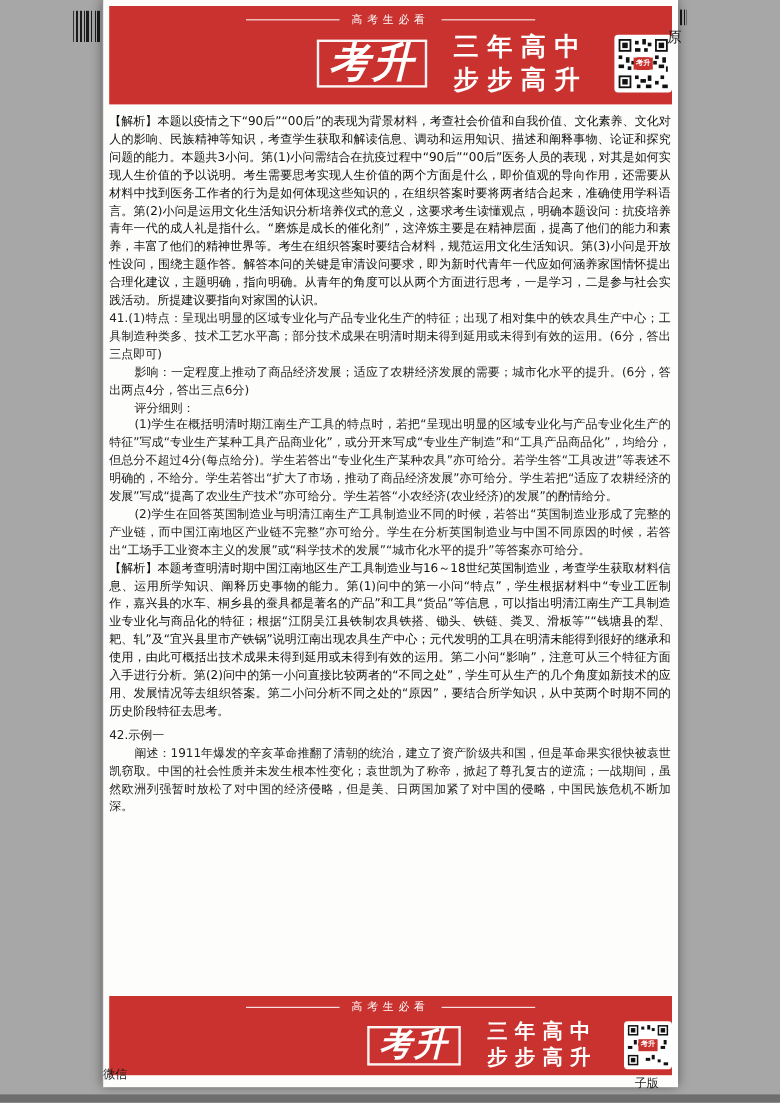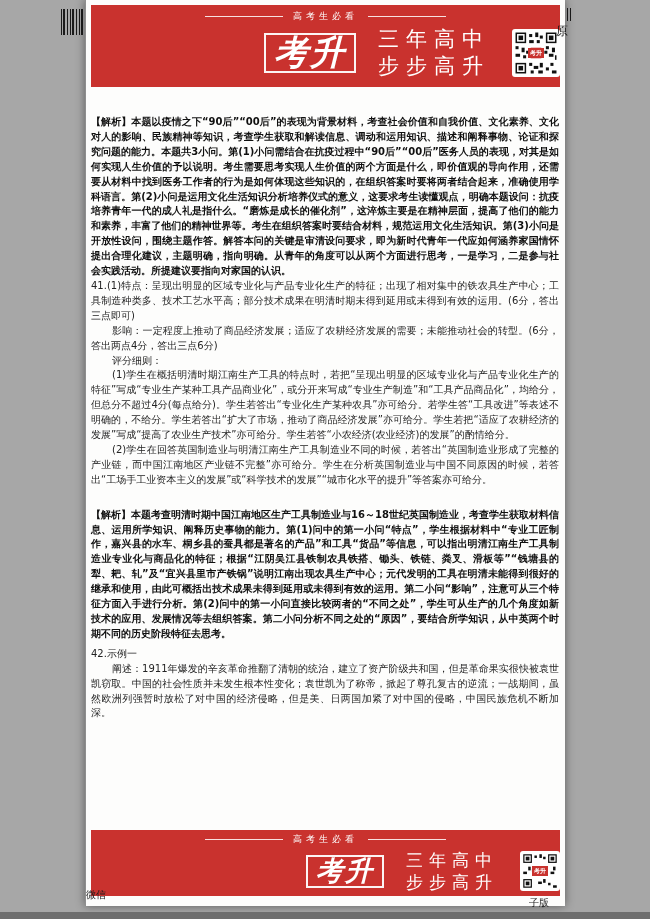--- a/index.html
+++ b/index.html
@@ -29,21 +29,21 @@
   .banner-tagline .hr { width:78px; height:1px; background:rgba(255,255,255,.85); }
   .banner-main {
     display:flex; align-items:center; justify-content:flex-end; gap:22px; margin-top:3px;
   }
   .logo-box {
     border:2px solid rgba(255,255,255,.95); padding:0 8px 2px 8px; line-height:1;
   }
   .logo-text {
     font-size:34px; font-weight:bold; font-style:italic; letter-spacing:2px; color:#fff;
   }
-  .slogan { font-size:21px; font-weight:normal; letter-spacing:7px; line-height:1.3; color:#fff; }
+  .slogan { font-size:21px; font-weight:bold; letter-spacing:7px; line-height:1.3; color:#fff; }
   .qr {
     width:48px; height:48px; background:#fff; border-radius:3px; position:relative;
     padding:2px; flex:0 0 auto;
   }
   .qr svg { display:block; width:100%; height:100%; }
   .qr-center {
     position:absolute; left:50%; top:50%; transform:translate(-50%,-50%);
     background:var(--brand-red); color:#fff; font-size:6px; line-height:1;
     padding:2px 2px; font-weight:bold; white-space:nowrap;
   }
@@ -52,21 +52,21 @@
   .banner.bottom .slogan { font-size:17px; letter-spacing:6px; }
   .banner.bottom .qr { width:40px; height:40px; }
   
   .content {
     flex:0 0 auto; padding:8px 6px 0 5px; color:#232323;
   }
   .para {
     margin:0; font-size:10px; line-height:14.9px; text-align:justify;
     word-break:break-all;
   }
-  .para.bold { font-weight:bold; color:#101010;margin-top:20px; }
+  .para.bold { font-weight:normal; color:#101010; }
   .para.indent { text-indent:21px; }
   .para.gap-top { margin-top:5px; }
   
   .barcode {
     position:absolute; background:
       repeating-linear-gradient(90deg,#1b1b1b 0 1px,transparent 1px 2px,
         #1b1b1b 2px 4px,transparent 4px 6px,#1b1b1b 6px 7px,transparent 7px 9px);
   }
   .barcode.tl { left:61px; top:9px; width:23px; height:26px; }
   .barcode.tr { left:552px; top:8px; width:20px; height:13px; }
@@ -144,21 +144,21 @@
           <rect x="11" y="11" width="7" height="7" fill="#c9322e"></rect>
         </svg>
         <span class="qr-center">考升</span>
       </div>
     </div>
   </header>
 
   <main class="content">
     <p class="para bold">【解析】本题以疫情之下“90后”“00后”的表现为背景材料，考查社会价值和自我价值、文化素养、文化对人的影响、民族精神等知识，考查学生获取和解读信息、调动和运用知识、描述和阐释事物、论证和探究问题的能力。本题共3小问。第(1)小问需结合在抗疫过程中“90后”“00后”医务人员的表现，对其是如何实现人生价值的予以说明。考生需要思考实现人生价值的两个方面是什么，即价值观的导向作用，还需要从材料中找到医务工作者的行为是如何体现这些知识的，在组织答案时要将两者结合起来，准确使用学科语言。第(2)小问是运用文化生活知识分析培养仪式的意义，这要求考生读懂观点，明确本题设问：抗疫培养青年一代的成人礼是指什么。“磨炼是成长的催化剂”，这淬炼主要是在精神层面，提高了他们的能力和素养，丰富了他们的精神世界等。考生在组织答案时要结合材料，规范运用文化生活知识。第(3)小问是开放性设问，围绕主题作答。解答本问的关键是审清设问要求，即为新时代青年一代应如何涵养家国情怀提出合理化建议，主题明确，指向明确。从青年的角度可以从两个方面进行思考，一是学习，二是参与社会实践活动。所提建议要指向对家国的认识。</p>
     <p class="para">41.(1)特点：呈现出明显的区域专业化与产品专业化生产的特征；出现了相对集中的铁农具生产中心；工具制造种类多、技术工艺水平高；部分技术成果在明清时期未得到延用或未得到有效的运用。(6分，答出三点即可)</p>
-    <p class="para indent">影响：一定程度上推动了商品经济发展；适应了农耕经济发展的需要；未能推动社会的转型。(6分，答出两点4分，答出三点6分)</p>
+    <p class="para indent">影响：一定程度上推动了商品经济发展；适应了农耕经济发展的需要；城市化水平的提升。(6分，答出两点4分，答出三点6分)</p>
     <p class="para indent">评分细则：</p>
     <p class="para indent">(1)学生在概括明清时期江南生产工具的特点时，若把“呈现出明显的区域专业化与产品专业化生产的特征”写成“专业生产某种工具产品商业化”，或分开来写成“专业生产制造”和“工具产品商品化”，均给分，但总分不超过4分(每点给分)。学生若答出“专业化生产某种农具”亦可给分。若学生答“工具改进”等表述不明确的，不给分。学生若答出“扩大了市场，推动了商品经济发展”亦可给分。学生若把“适应了农耕经济的发展”写成“提高了农业生产技术”亦可给分。学生若答“小农经济(农业经济)的发展”的酌情给分。</p>
     <p class="para indent">(2)学生在回答英国制造业与明清江南生产工具制造业不同的时候，若答出“英国制造业形成了完整的产业链，而中国江南地区产业链不完整”亦可给分。学生在分析英国制造业与中国不同原因的时候，若答出“工场手工业资本主义的发展”或“科学技术的发展”“城市化水平的提升”等答案亦可给分。</p>
     <p class="para bold">【解析】本题考查明清时期中国江南地区生产工具制造业与16～18世纪英国制造业，考查学生获取材料信息、运用所学知识、阐释历史事物的能力。第(1)问中的第一小问“特点”，学生根据材料中“专业工匠制作，嘉兴县的水车、桐乡县的蚕具都是著名的产品”和工具“货品”等信息，可以指出明清江南生产工具制造业专业化与商品化的特征；根据“江阴吴江县铁制农具铁搭、锄头、铁链、粪叉、滑板等”“钱塘县的犁、耙、轧”及“宜兴县里市产铁锅”说明江南出现农具生产中心；元代发明的工具在明清未能得到很好的继承和使用，由此可概括出技术成果未得到延用或未得到有效的运用。第二小问“影响”，注意可从三个特征方面入手进行分析。第(2)问中的第一小问直接比较两者的“不同之处”，学生可从生产的几个角度如新技术的应用、发展情况等去组织答案。第二小问分析不同之处的“原因”，要结合所学知识，从中英两个时期不同的历史阶段特征去思考。</p>
     <p class="para gap-top">42.示例一</p>
     <p class="para indent">阐述：1911年爆发的辛亥革命推翻了清朝的统治，建立了资产阶级共和国，但是革命果实很快被袁世凯窃取。中国的社会性质并未发生根本性变化；袁世凯为了称帝，掀起了尊孔复古的逆流；一战期间，虽然欧洲列强暂时放松了对中国的经济侵略，但是美、日两国加紧了对中国的侵略，中国民族危机不断加深。</p>
   </main>
 
   <footer class="banner bottom">
     <div class="banner-tagline">

